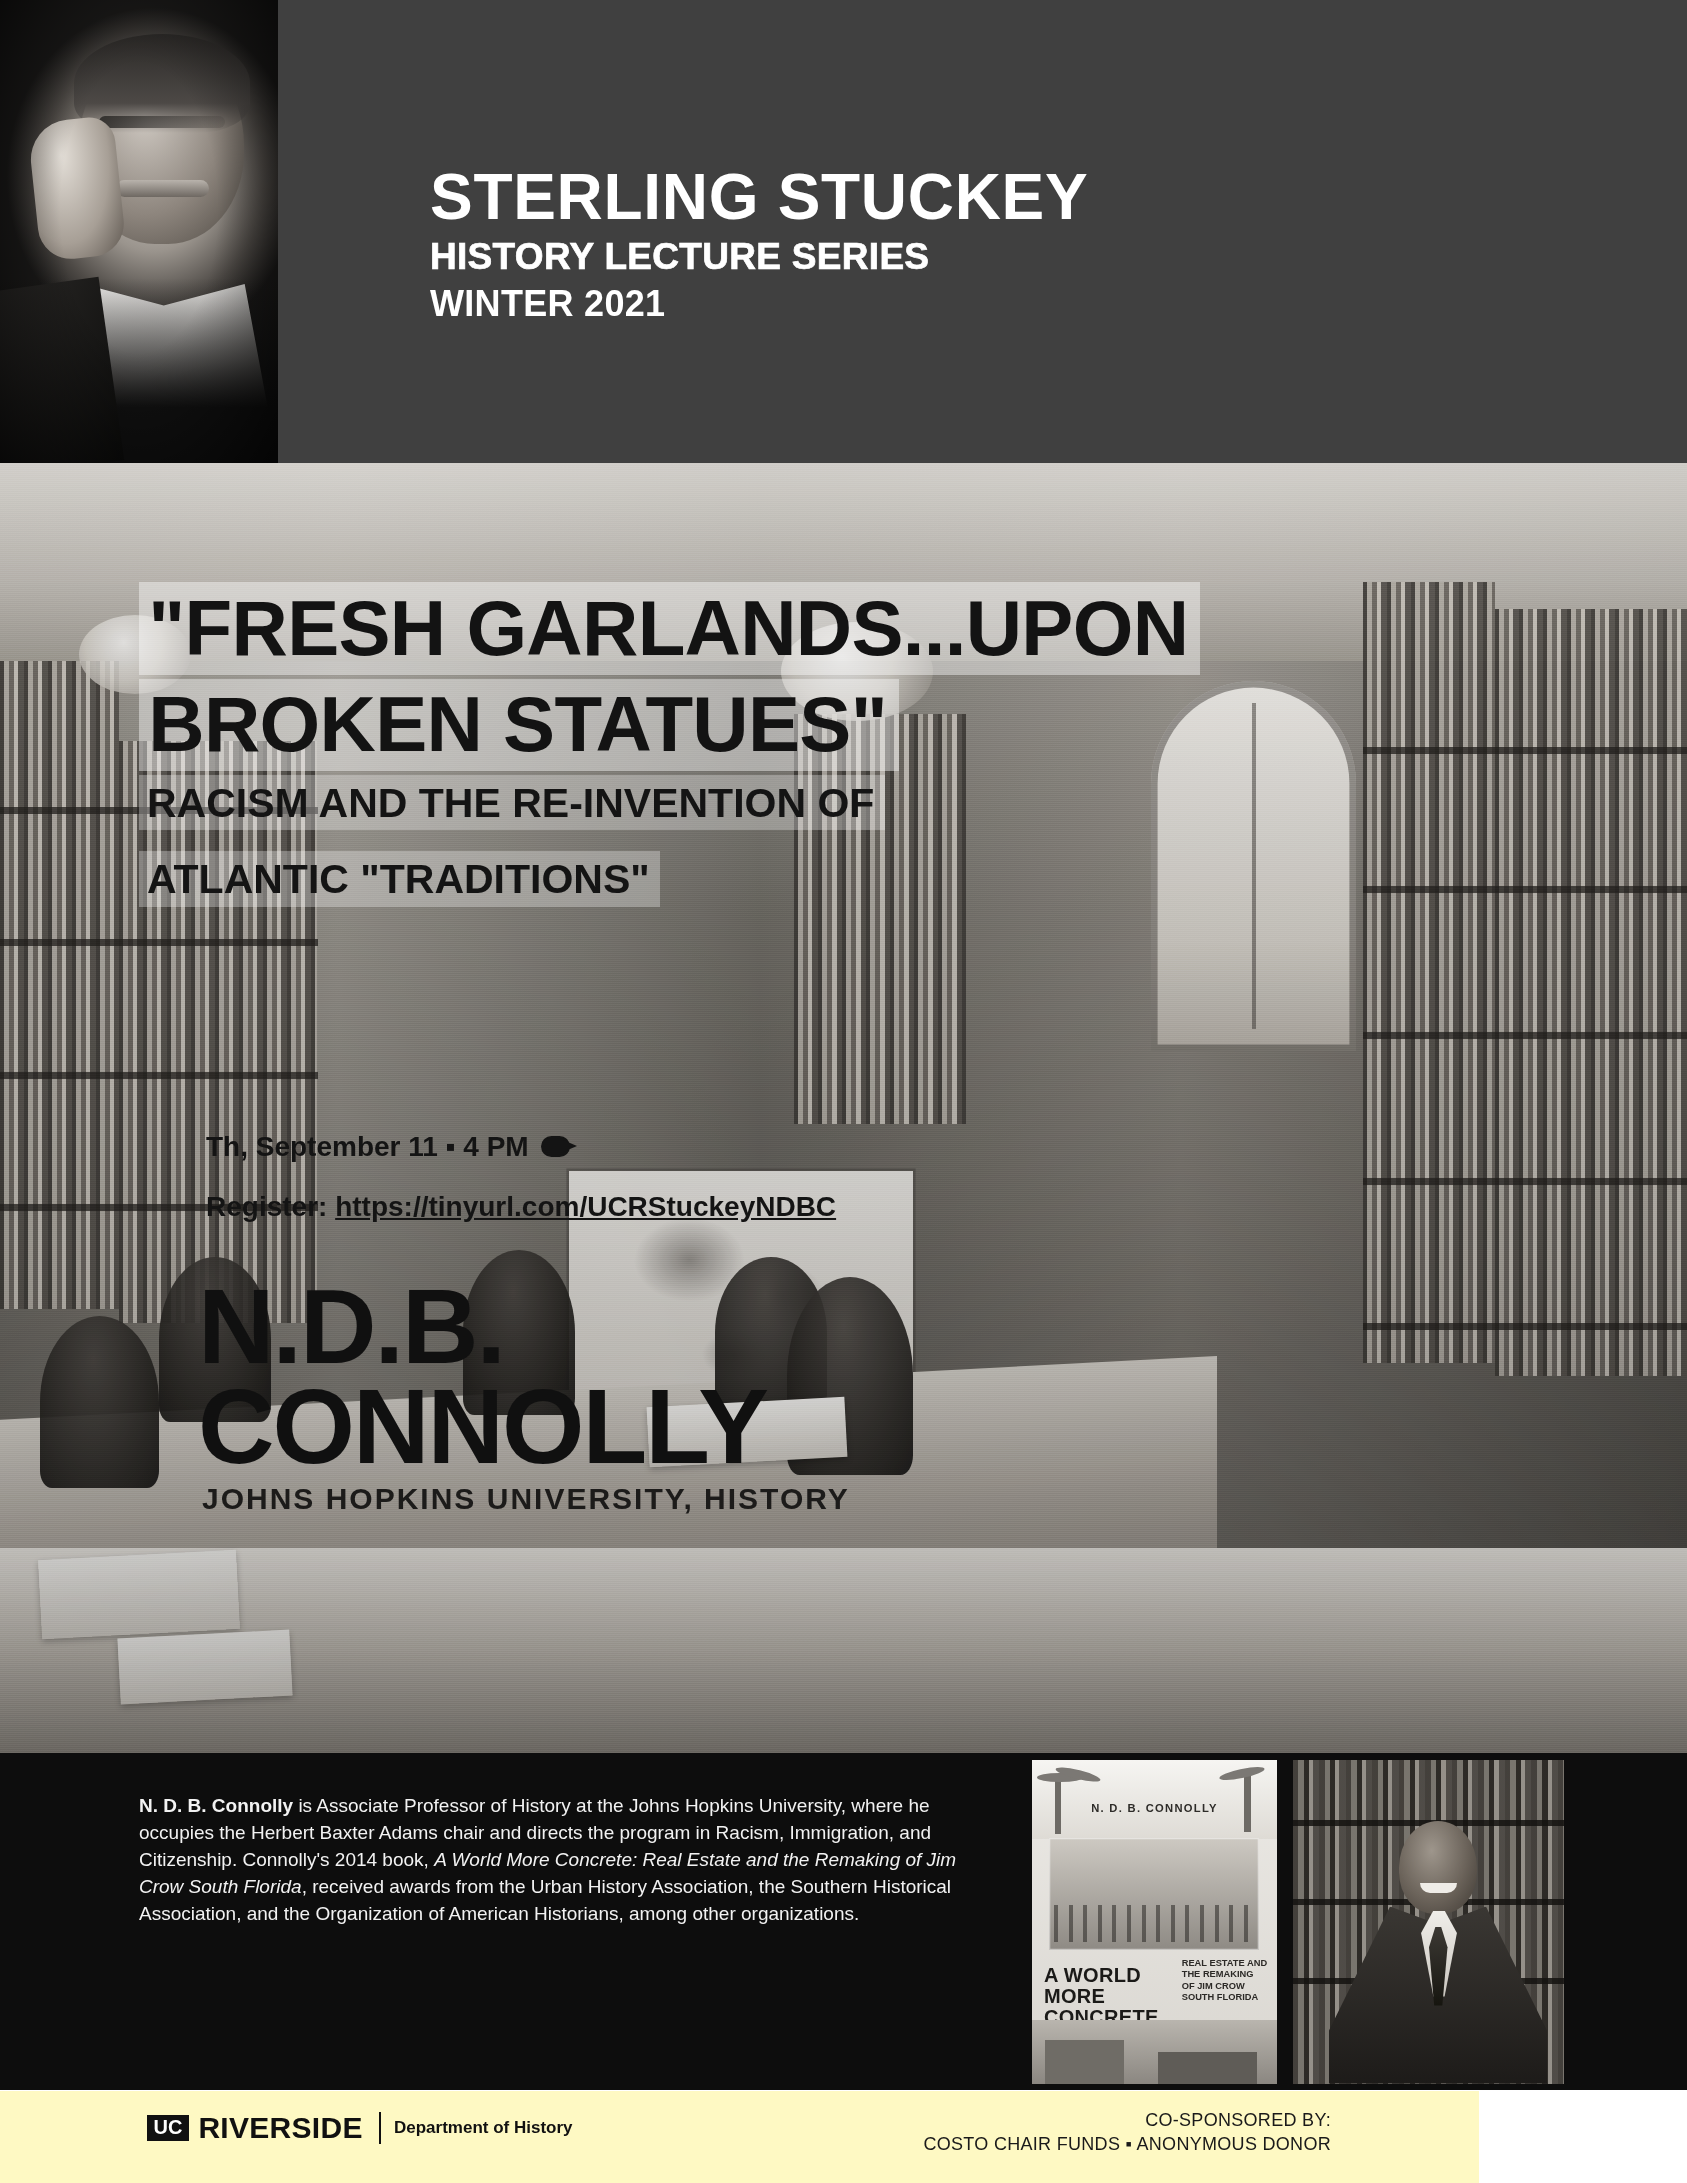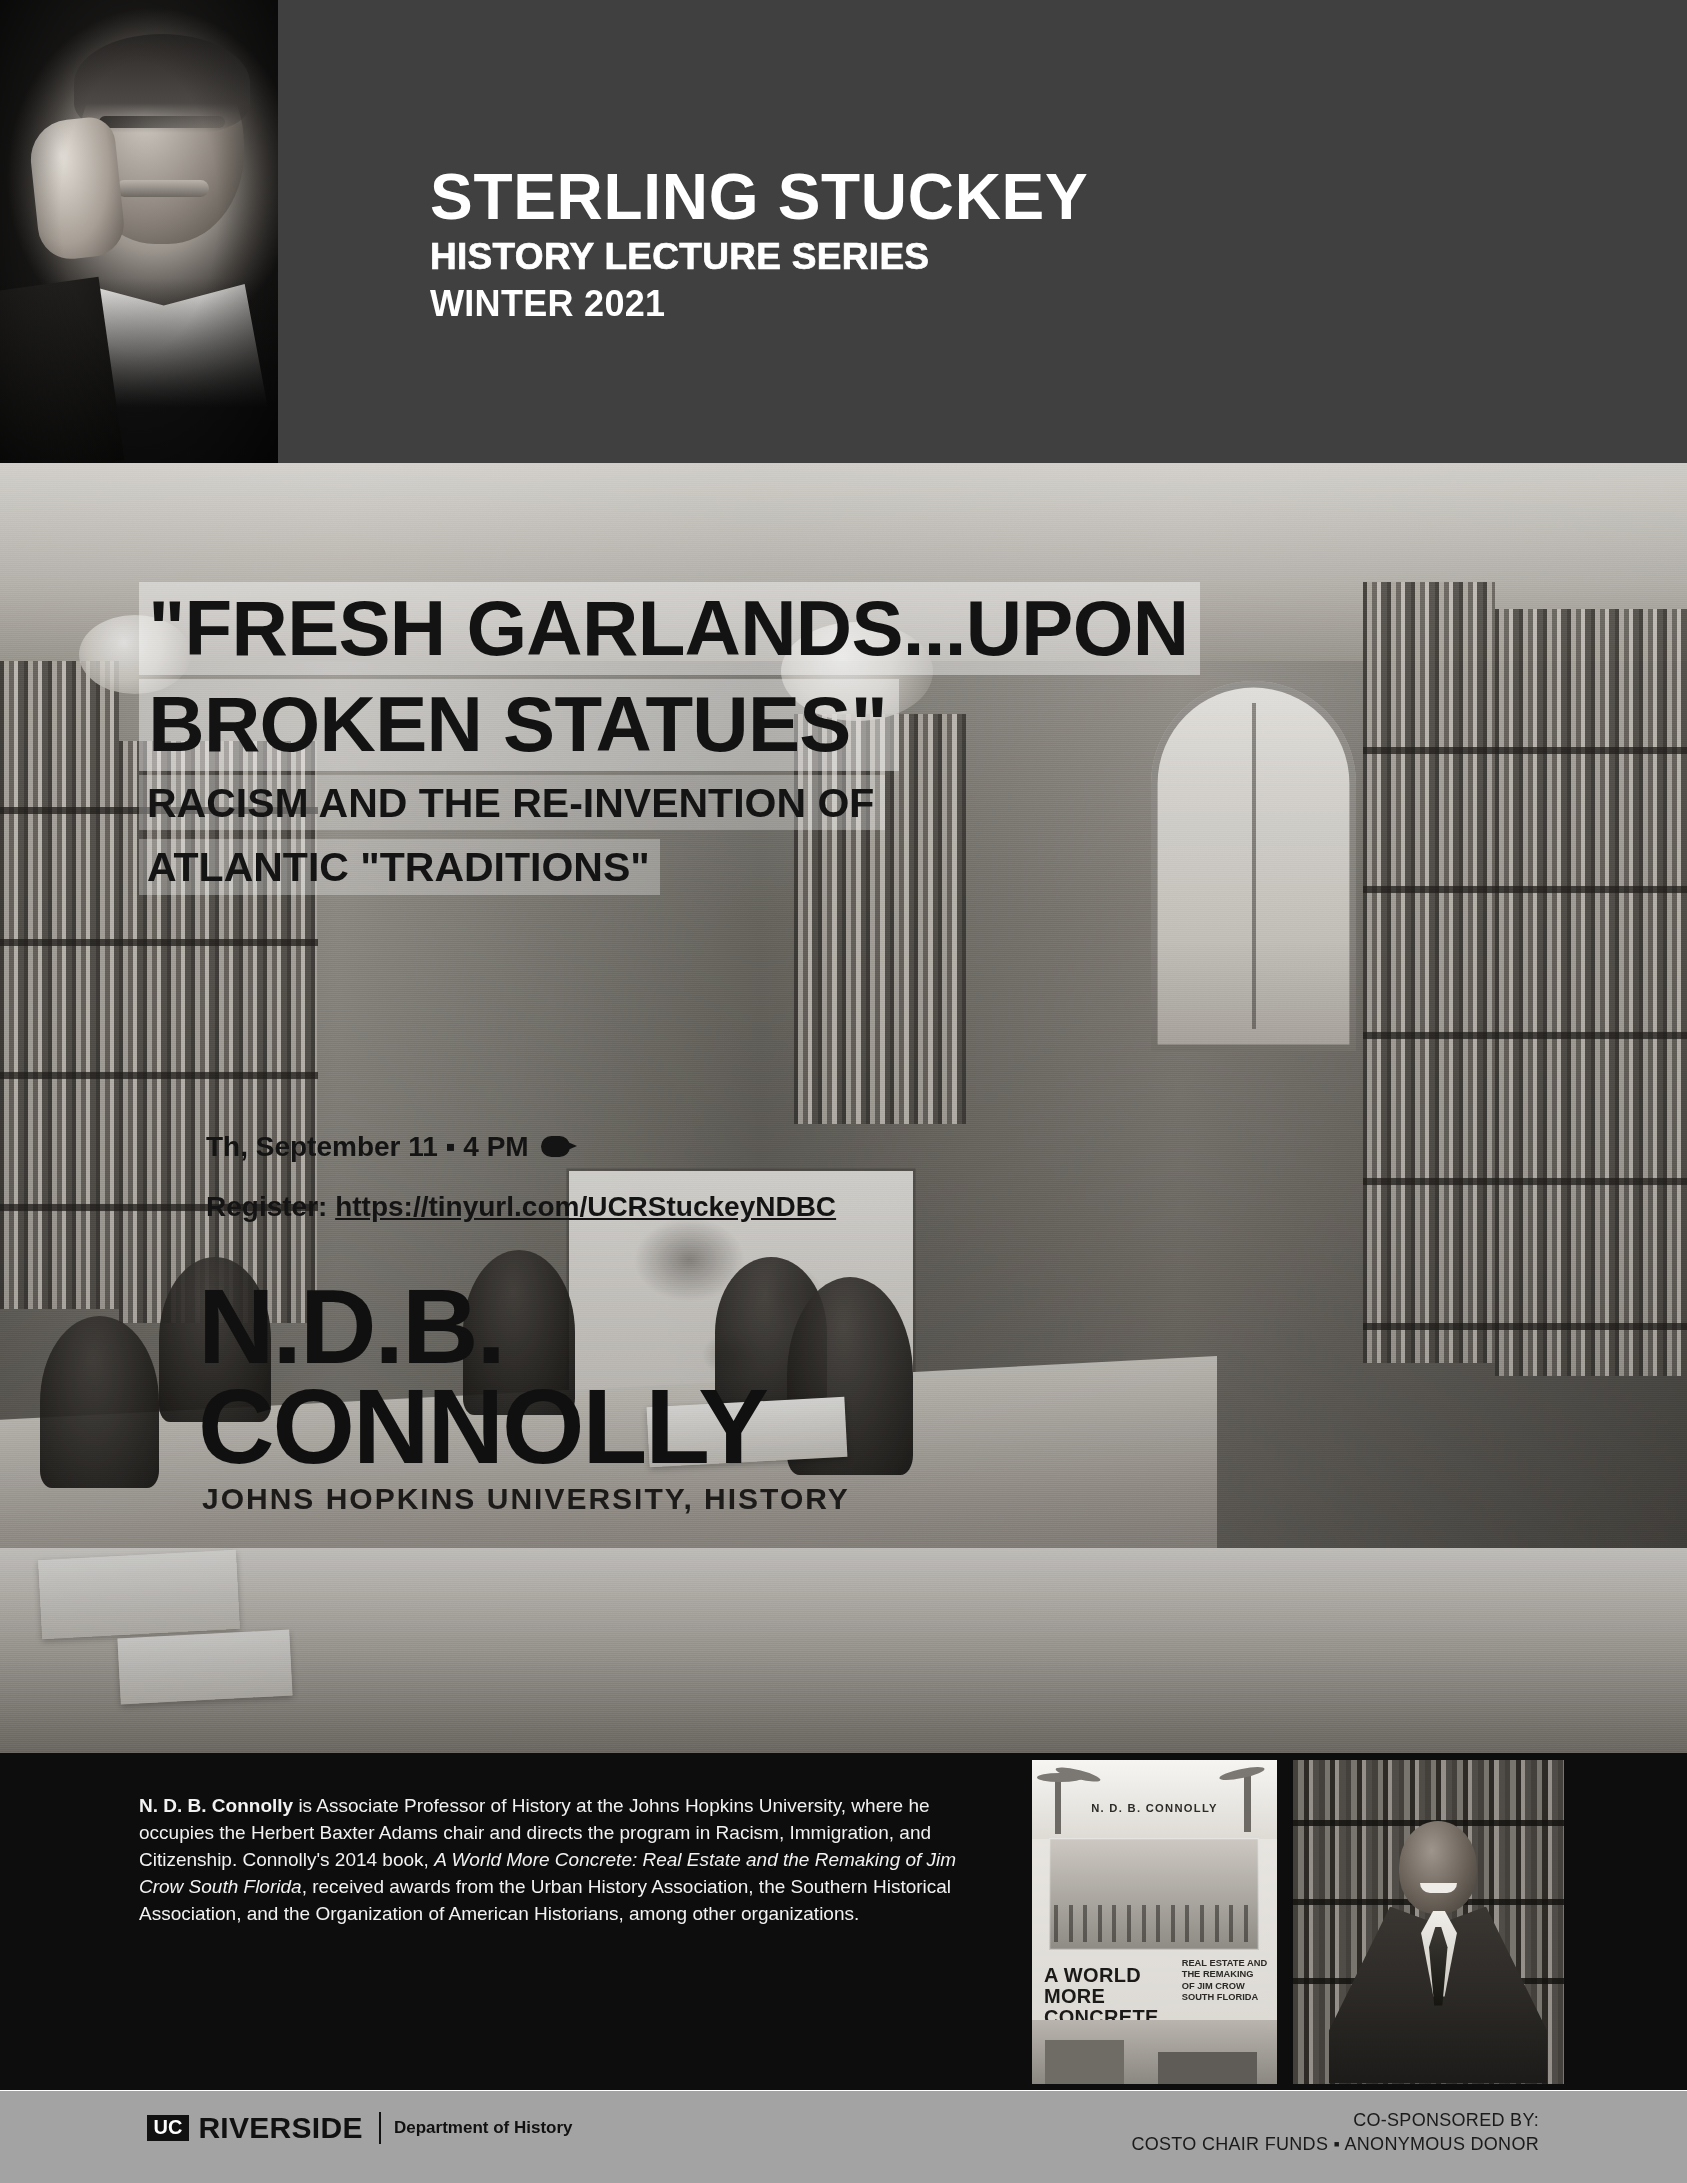--- a/index.html
+++ b/index.html
@@ -283,21 +283,21 @@
   }
   .subtitle-line {
     display: inline-block;
     background: rgba(255,255,255,.30);
     color: #141414;
     font-weight: 700;
     font-size: 41px;
     line-height: 1.22;
     letter-spacing: 0px;
     padding: 2.6px 10.6px 2.6px 8px;
-    margin: 0 0 9px 0;
+    margin: 0 0 21px 0;
   }
   .subtitle-line.second { margin-left: 0; }
 
   .when-line {
     position: absolute;
     left: 206px;
     top: 668px;
     color: #141414;
     font-size: 28px;
     font-weight: 700;
@@ -516,23 +516,23 @@
     width: 18.5px; height: 79px;
     background: linear-gradient(180deg, #3c3934, #16150f);
     clip-path: polygon(35% 0%, 65% 0%, 100% 26%, 72% 100%, 28% 100%, 0% 26%);
   }
 
   
   .footer {
     position: absolute;
     left: 0;
     top: 2091px;
-    width: 1687px;
+    width: 1479px;
     height: 93px;
-    background: #a3a3a3;
+    background: #fef9c3;
   }
   .ucr-logo {
     position: absolute;
     left: 147px;
     top: 20px;
     display: flex;
     align-items: center;
     gap: 9.3px;
   }
   .ucr-uc {

